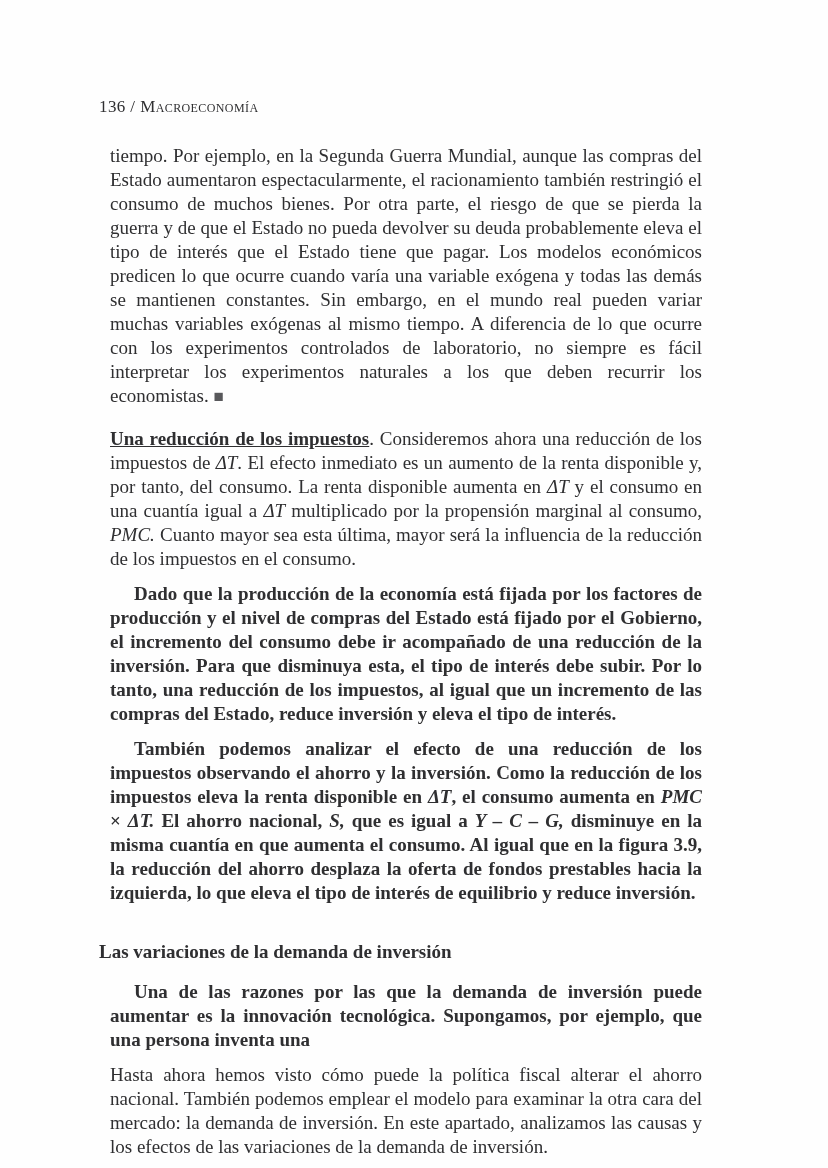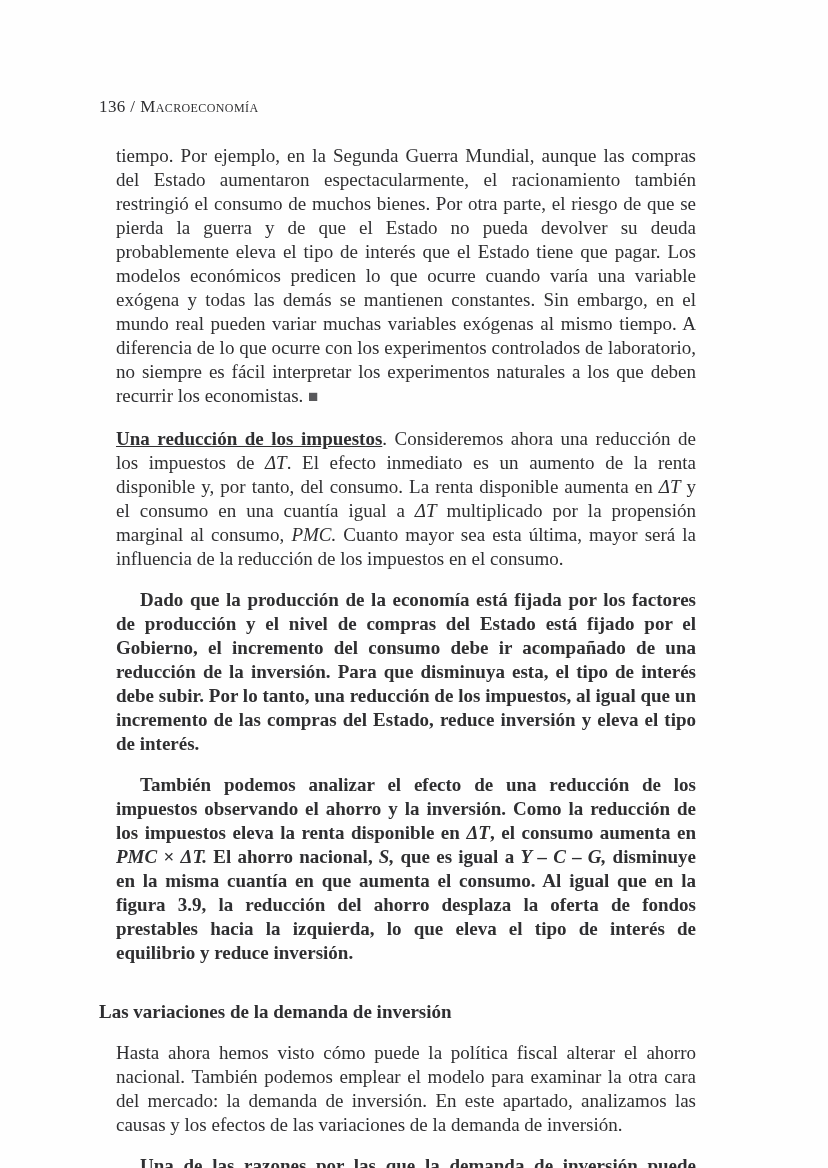--- a/index.html
+++ b/index.html
@@ -28,21 +28,21 @@
     margin: 0 0 26px 0;
     color: #2f2f31;
   }
   .running-header .sc {
     font-variant: small-caps;
   }
   p.body-para {
     font-size: 19px;
     line-height: 24px;
     text-align: justify;
-    margin: 17px;
+    margin: 11px;
     color: #2f2f31;
   }
   p.after-gap {
     margin-bottom: 18px;
   }
   p.indented {
     text-indent: 24px;
     font-weight: bold;
   }
   .run-in-heading {
@@ -76,17 +76,17 @@
   <p class="body-para after-gap"><span>tiempo. Por ejemplo, en la Segunda Guerra Mundial, aunque las compras del Estado aumentaron espectacularmente, el racionamiento también restringió el consumo de muchos bienes. Por otra parte, el riesgo de que se pierda la guerra y de que el Estado no pueda devolver su deuda probablemente eleva el tipo de interés que el Estado tiene que pagar. Los modelos económicos predicen lo que ocurre cuando varía una variable exógena y todas las demás se mantienen constantes. Sin embargo, en el mundo real pueden variar muchas variables exógenas al mismo tiempo. A diferencia de lo que ocurre con los experimentos controlados de laboratorio, no siempre es fácil interpretar los experimentos naturales a los que deben recurrir los economistas. </span><span class="end-marker">■</span></p>
 
   <p class="body-para"><span class="run-in-heading">Una reducción de los impuestos</span><span>. Consideremos ahora una reducción de los impuestos de </span><i class="math-var">ΔT</i><span>. El efecto inmediato es un aumento de la renta disponible y, por tanto, del consumo. La renta disponible aumenta en </span><i class="math-var">ΔT</i><span> y el consumo en una cuantía igual a </span><i class="math-var">ΔT</i><span> multiplicado por la propensión marginal al consumo, </span><i class="math-var">PMC.</i><span> Cuanto mayor sea esta última, mayor será la influencia de la reducción de los impuestos en el consumo.</span></p>
 
   <p class="body-para indented"><span>Dado que la producción de la economía está fijada por los factores de producción y el nivel de compras del Estado está fijado por el Gobierno, el incremento del consumo debe ir acompañado de una reducción de la inversión. Para que disminuya esta, el tipo de interés debe subir. Por lo tanto, una reducción de los impuestos, al igual que un incremento de las compras del Estado, reduce inversión y eleva el tipo de interés.</span></p>
 
   <p class="body-para indented"><span>También podemos analizar el efecto de una reducción de los impuestos observando el ahorro y la inversión. Como la reducción de los impuestos eleva la renta disponible en </span><i class="math-var">ΔT</i><span>, el consumo aumenta en </span><i class="math-var">PMC</i><span> × </span><i class="math-var">ΔT.</i><span> El ahorro nacional, </span><i class="math-var">S,</i><span> que es igual a </span><i class="math-var">Y – C – G,</i><span> disminuye en la misma cuantía en que aumenta el consumo. Al igual que en la figura 3.9, la reducción del ahorro desplaza la oferta de fondos prestables hacia la izquierda, lo que eleva el tipo de interés de equilibrio y reduce inversión.</span></p>
 
   <h2 class="section-heading">Las variaciones de la demanda de inversión</h2>
 
+  <p class="body-para indented"><span>Una de las razones por las que la demanda de inversión puede aumentar es la innovación tecnológica. Supongamos, por ejemplo, que una persona inventa una</span></p>
+
   <p class="body-para"><span>Hasta ahora hemos visto cómo puede la política fiscal alterar el ahorro nacional. También podemos emplear el modelo para examinar la otra cara del mercado: la demanda de inversión. En este apartado, analizamos las causas y los efectos de las variaciones de la demanda de inversión.</span></p>
-
-  <p class="body-para indented"><span>Una de las razones por las que la demanda de inversión puede aumentar es la innovación tecnológica. Supongamos, por ejemplo, que una persona inventa una</span></p>
 
 </div>
 
 </body></html>

